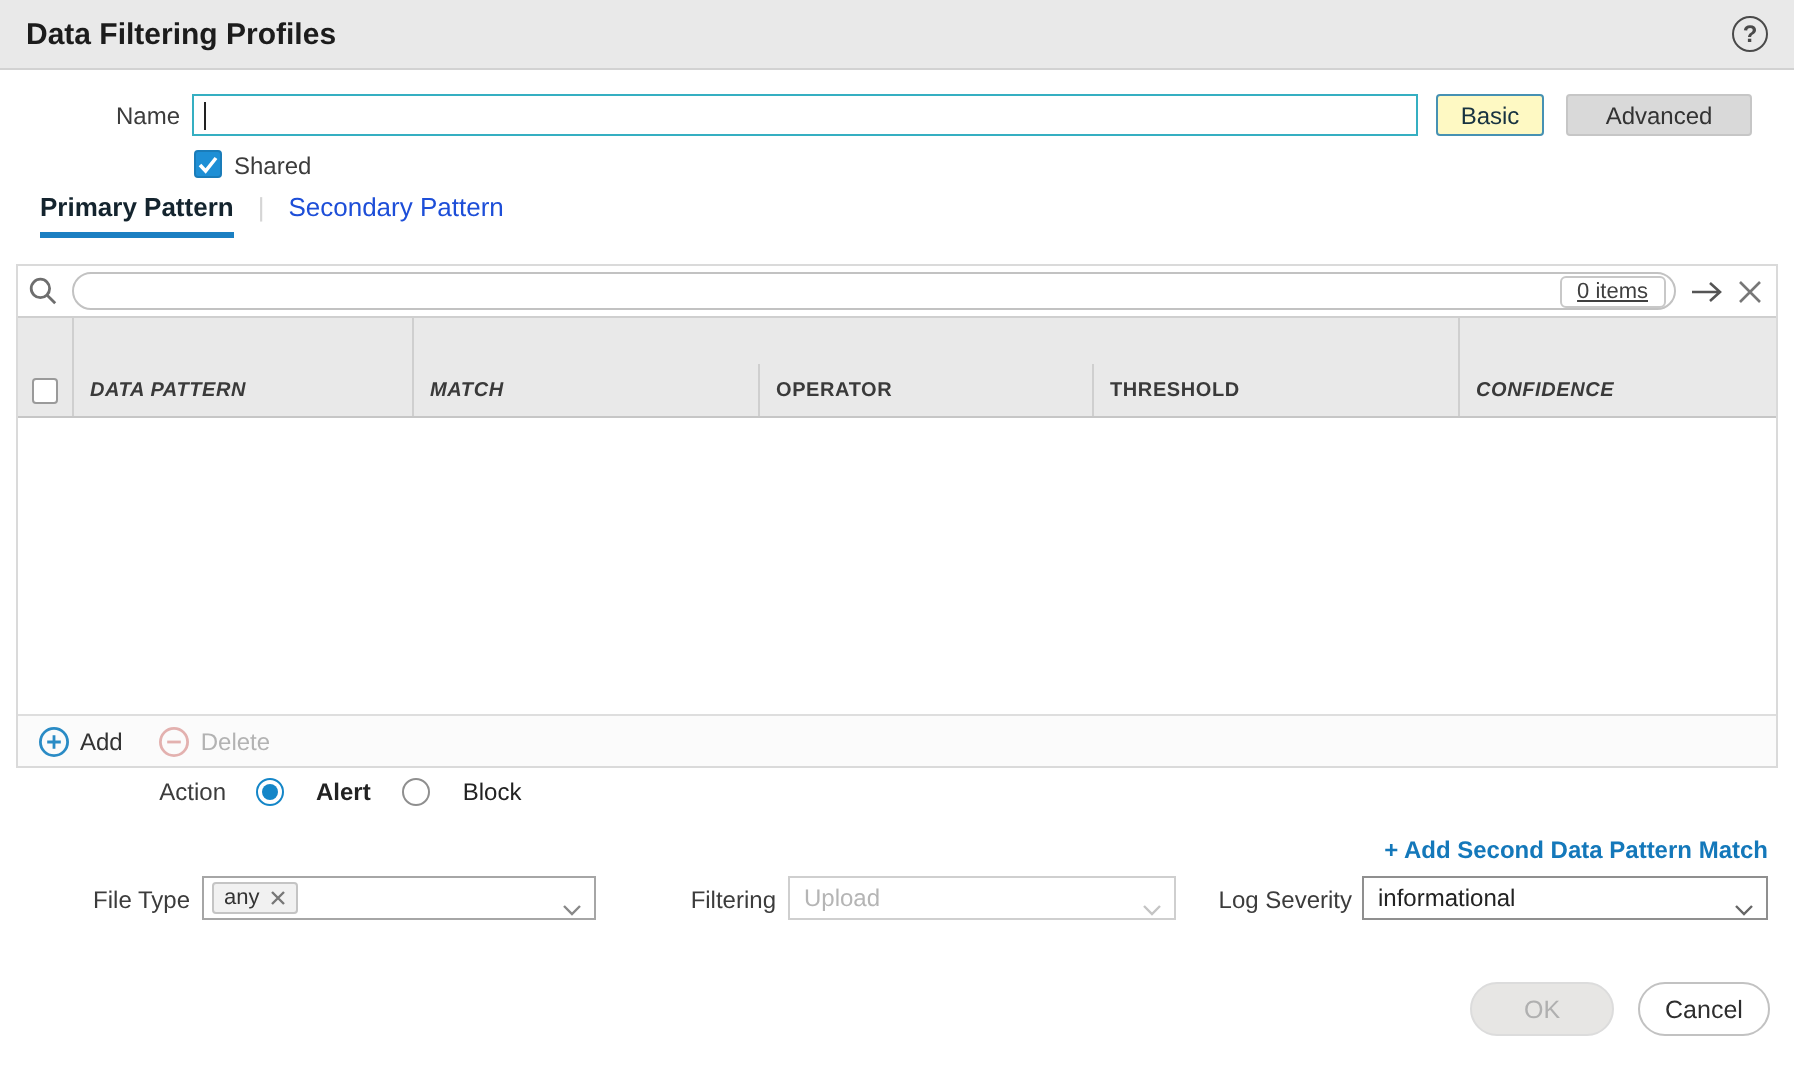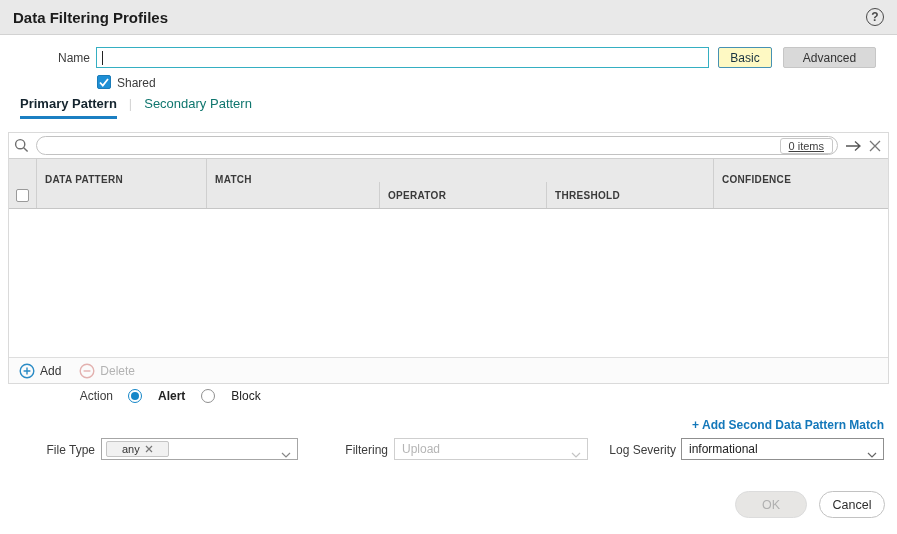--- a/index.html
+++ b/index.html
@@ -22,40 +22,40 @@
   .advanced-btn { position:absolute; top:47px; left:783px; width:93px; height:21px; background:#d9d9d9; border:1px solid #c6c6c6; color:#333; border-radius:2px; display:flex; align-items:center; justify-content:center; cursor:pointer; }
 
   
   .shared-checkbox { position:absolute; top:75px; left:97px; width:14px; height:14px; background:#1e8fd5; border:1px solid #1a7cb9; border-radius:2px; display:flex; align-items:center; justify-content:center; cursor:pointer; }
   .shared-label { position:absolute; top:76px; left:117px; }
 
   
   .tabs { position:absolute; top:96px; left:20px; display:flex; align-items:flex-start; gap:12px; font-size:13px; }
   .tab { padding-bottom:5px; border-bottom:3px solid transparent; cursor:pointer; }
   .tab.active { font-weight:bold; color:#14242e; border-bottom-color:#1b7fc2; }
-  .tab.inactive { color:#0f766e; }
+  .tab.inactive { color:#1d4ed8; }
   .tab-sep { color:#d5d5d5; font-size:13px; }
 
   
   .table-block { position:absolute; top:132px; left:8px; width:881px; border:1px solid #dadada; }
   .search-row { height:25px; display:flex; align-items:center; gap:7px; padding:0 7px 0 5px; background:#fff; }
   .search-field { flex:1; height:19px; border:1px solid #c2c2c2; border-radius:11px; display:flex; align-items:center; padding:0 4px 0 10px; background:#fff; }
   .search-input { flex:1; border:none; outline:none; font:12px "Liberation Sans", sans-serif; background:transparent; }
   .items-badge { border:1px solid #c8c8c8; border-radius:3px; padding:1px 8px; font-size:11px; color:#3f3f3f; background:#fff; white-space:nowrap;text-decoration:underline; }
   .icon-btn { display:flex; align-items:center; justify-content:center; cursor:pointer; }
 
   .thead { display:grid; grid-template-columns:27px 170px 173px 167px 167px 177px; grid-template-rows:23px 26px; background:#e9e9e9; border-top:1px solid #cfcfcf; border-bottom:1px solid #c6c6c6; }
   .th { font-size:10px; font-weight:bold; color:#3a3a3a; letter-spacing:.3px; padding:0 8px; display:flex; align-items:center; border-left:1px solid #cfcfcf; }
-  .th.span2 { grid-row:1 / 3; align-items:flex-end; padding-bottom:23px; }
+  .th.span2 { grid-row:1 / 3; align-items:flex-end; padding-bottom:7px;font-style:italic; }
   .cb-cell { grid-column:1; grid-row:1 / 3; border-left:none; display:flex; align-items:flex-end; justify-content:center; padding-bottom:6px; }
   .row-checkbox { width:13px; height:13px; border:1px solid #9a9a9a; border-radius:2px; background:#fff; cursor:pointer; }
   .occ-cell { grid-column:4 / 6; grid-row:1; justify-content:center; align-items:center; font-size:11px; font-weight:bold; color:#333; letter-spacing:0; border-bottom:1px solid #cfcfcf; }
   .op-cell { grid-column:4; grid-row:2; }
   .thr-cell { grid-column:5; grid-row:2; }
-  .conf-cell { grid-column:6; }
+  .conf-cell { grid-column:6;margin-left:16px; }
 
   .tbody { height:148px; background:#fff; }
 
   .tfoot { height:26px; background:#fbfbfb; border-top:1px solid #dedede; display:flex; align-items:center; gap:18px; padding:0 10px; }
   .tool-btn { display:flex; align-items:center; gap:5px; cursor:pointer; color:#333; }
   .tool-btn.disabled { color:#b3b3b3; cursor:default; }
 
   
   .action-row { position:absolute; top:389px; left:0; display:flex; align-items:center; }
   .action-label { width:113px; text-align:right; }
@@ -68,21 +68,21 @@
   .radio-label-selected { font-weight:bold; color:#222; }
   .radio-label { color:#222; }
 
   
   .add-second-link { position:absolute; top:418px; right:13px; color:#1478ba; font-weight:bold; font-size:12px; cursor:pointer; }
 
   
   .ft-label { position:absolute; top:443px; left:0; width:95px; text-align:right; }
   .select-box { position:absolute; top:438px; height:22px; border:1px solid #a6a6a6; background:#fff; display:flex; align-items:center; padding:0 20px 0 4px; cursor:pointer; }
   .ft-select { left:101px; width:197px; }
-  .chip { display:flex; align-items:center; gap:5px; height:16px; border:1px solid #c4c4c4; background:#f1f1f1; border-radius:2px; padding:0 15px; font-size:11px; color:#333; }
+  .chip { display:flex; align-items:center; gap:5px; height:16px; border:1px solid #c4c4c4; background:#f1f1f1; border-radius:2px; padding:0 5px; font-size:11px; color:#333; }
   .dir-label { position:absolute; top:443px; left:300px; width:88px; text-align:right; }
   .dir-select { left:394px; width:194px; border-color:#cfcfcf; color:#b5b5b5; cursor:default; }
   .ls-label { position:absolute; top:443px; left:560px; width:116px; text-align:right; }
   .ls-select { left:681px; width:203px; border-color:#8f8f8f; color:#222; }
   .chevron { position:absolute; right:6px; top:8px; }
 
   
   .ok-btn { position:absolute; top:491px; left:735px; width:72px; height:27px; border-radius:14px; background:#e7e6e4; border:1px solid #dcdcdc; color:#b0b0b0; display:flex; align-items:center; justify-content:center; font-size:12.5px; cursor:default; }
   .cancel-btn { position:absolute; top:491px; left:819px; width:66px; height:27px; border-radius:14px; background:#fff; border:1px solid #c2c2c2; color:#2e2e2e; display:flex; align-items:center; justify-content:center; font-size:12.5px; cursor:pointer; }
 </style>

